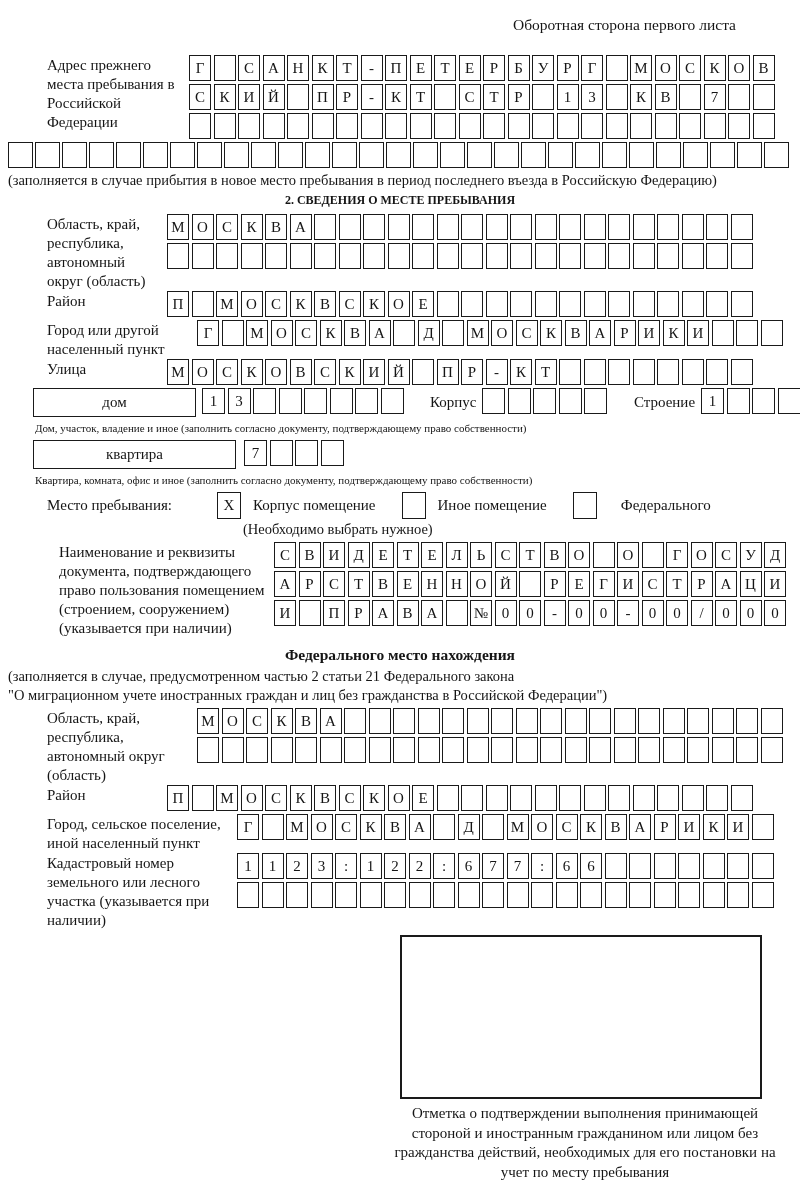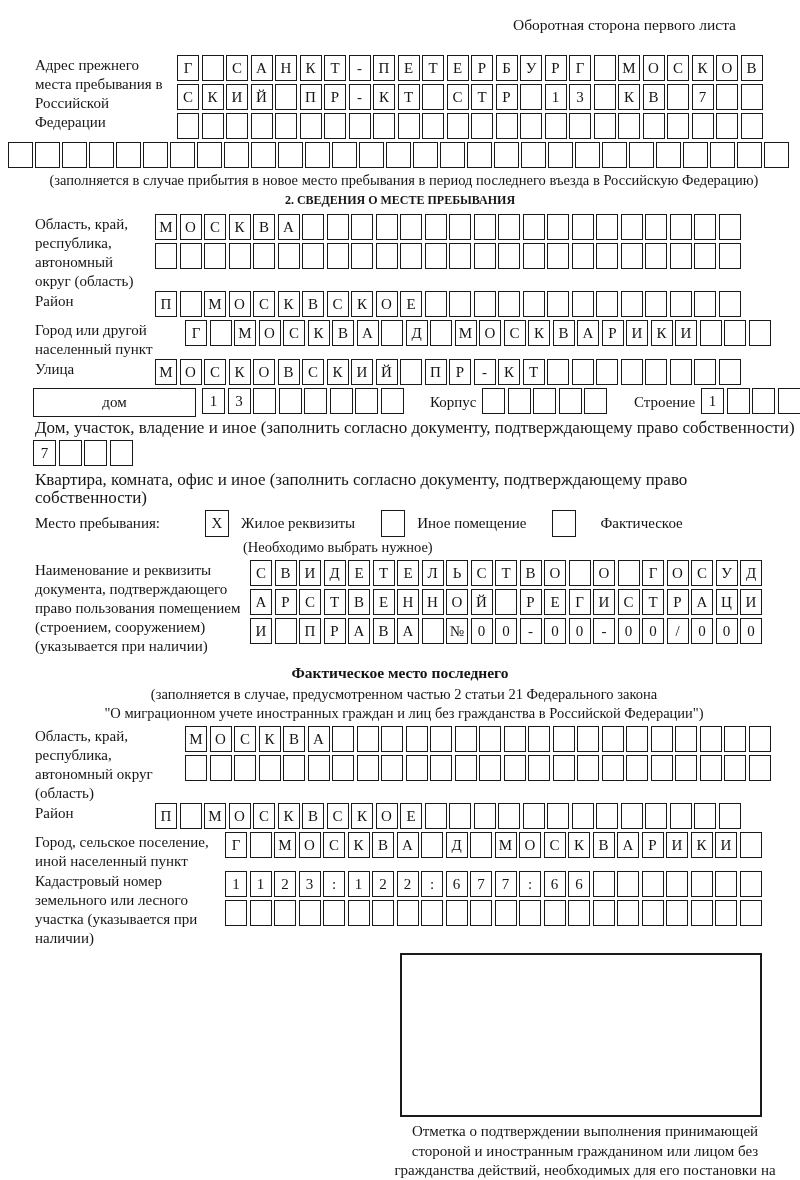--- a/index.html
+++ b/index.html
@@ -1,41 +1,41 @@
 <!DOCTYPE html>
 <html><head>
 <meta charset="utf-8">
 <style>
   html,body{margin:0;padding:0;background:#fff;}
   body{width:800px;height:1180px;overflow:hidden;color:#151515;
        font-family:"Liberation Serif","DejaVu Serif",serif;font-size:15px;}
   .page{position:relative;width:800px;height:1180px;}
   .hdr{text-align:right;padding:16px 64px 0 0;font-size:15.5px;margin-bottom:21px;}
 
-  .frow{display:flex;align-items:flex-start;padding-left:35px;}
+  .frow{display:flex;align-items:flex-start;padding-left:47px;}
   .frow.tight{padding-left:33px;}
   .lbl{flex:0 0 auto;line-height:19px;padding:1px 4px 0 0;box-sizing:border-box;}
   .w142{flex-basis:142px;}
   .w120{flex-basis:120px;}
   .w150{flex-basis:150px;}
   .w190{flex-basis:190px;}
-  .w215{flex-basis:215px;padding-right:0;}
+  .w215{flex-basis:215px;padding-right:0;margin-left:12px;}
   .w170{flex-basis:170px;}
 
   .cellcol{display:flex;flex-direction:column;}
   .cells{display:flex;margin-bottom:3px;}
   .cell{flex:0 0 auto;box-sizing:border-box;width:22px;height:26px;margin-right:2.5px;
         border:1.6px solid #1a1a1a;display:flex;align-items:center;justify-content:center;
         font-size:15px;line-height:1;}
   .wide{padding-left:8px;}
   .wide .cell{width:24.5px;}
   .sp .cell{width:23px;margin-right:2.5px;}
 
-  .note{padding-left:35px;font-size:17px;line-height:18px;margin:1px 0 3px 0;font-family:Liberation Serif, serif;}
-  .cnote{text-align:center;font-size:14.5px;line-height:18px;margin:1px 0 3px 8px;}
+  .note{padding-left:35px;font-size:11px;line-height:18px;margin:1px 0 3px 0;font-family:Liberation Serif, serif;}
+  .cnote{font-size:14.5px;line-height:18px;margin:1px 0 3px 8px;}
   .sect-title{text-align:center;font-weight:bold;font-size:12px;margin:4px 0 6px 0;}
   .sub-title{text-align:center;font-weight:bold;font-size:15.5px;margin:8px 0 3px 0;}
 
   .wbox{box-sizing:border-box;border:1.8px solid #1a1a1a;height:29px;
         display:flex;align-items:center;justify-content:center;flex:0 0 auto;}
   .housebox{width:163px;margin-right:6px;}
   .aptbox{width:203px;margin-right:8px;}
   .inline-lbl{line-height:29px;margin:0 6px 0 24px;flex:0 0 auto;}
 
   .chk{box-sizing:border-box;width:24px;height:27px;border:1.6px solid #1a1a1a;
@@ -348,37 +348,38 @@
     <div class="cells sp">
         <span class="cell">1</span>
         <span class="cell"></span>
         <span class="cell"></span>
         <span class="cell"></span>
       </div>
   </div>
   <div class="note">Дом, участок, владение и иное (заполнить согласно документу, подтверждающему право собственности)</div>
 
   <div class="frow tight mb2">
+    <div class="wbox aptbox">квартира</div>
     <div class="cells sp">
         <span class="cell">7</span>
         <span class="cell"></span>
         <span class="cell"></span>
         <span class="cell"></span>
       </div>
   </div>
   <div class="note">Квартира, комната, офис и иное (заполнить согласно документу, подтверждающему право собственности)</div>
 
   <div class="frow stayrow">
     <div class="lbl w170" style="line-height:27px;padding-top:0;">Место пребывания:</div>
     <span class="chk">X</span>
-    <span class="optlbl">Жилое реквизиты</span>
+    <span class="optlbl">Корпус помещение</span>
     <span class="chk"></span>
     <span class="optlbl">Иное помещение</span>
     <span class="chk" style="margin-right:24px;"></span>
-    <span class="optlbl">Фактическое</span>
+    <span class="optlbl">Федерального</span>
   </div>
   <div class="staynote">(Необходимо выбрать нужное)</div>
 
   <div class="frow">
     <div class="lbl w215">Наименование и реквизиты документа, подтверждающего право пользования помещением (строением, сооружением) (указывается при наличии)</div>
     <div class="cellcol">
       <div class="cells">
           <span class="cell">С</span>
           <span class="cell">В</span>
           <span class="cell">И</span>
@@ -443,21 +444,21 @@
           <span class="cell">0</span>
           <span class="cell">0</span>
           <span class="cell">/</span>
           <span class="cell">0</span>
           <span class="cell">0</span>
           <span class="cell">0</span>
         </div>
     </div>
   </div>
 
-  <div class="sub-title">Фактическое место последнего</div>
+  <div class="sub-title">Федерального место нахождения</div>
   <div class="cnote" style="margin-bottom:0;">(заполняется в случае, предусмотренном частью 2 статьи 21 Федерального закона</div>
   <div class="cnote mb4">"О миграционном учете иностранных граждан и лиц без гражданства в Российской Федерации")</div>
 
   <div class="frow">
     <div class="lbl w150">Область, край, республика, автономный округ (область)</div>
     <div class="cellcol">
       <div class="cells">
           <span class="cell">М</span>
           <span class="cell">О</span>
           <span class="cell">С</span>

